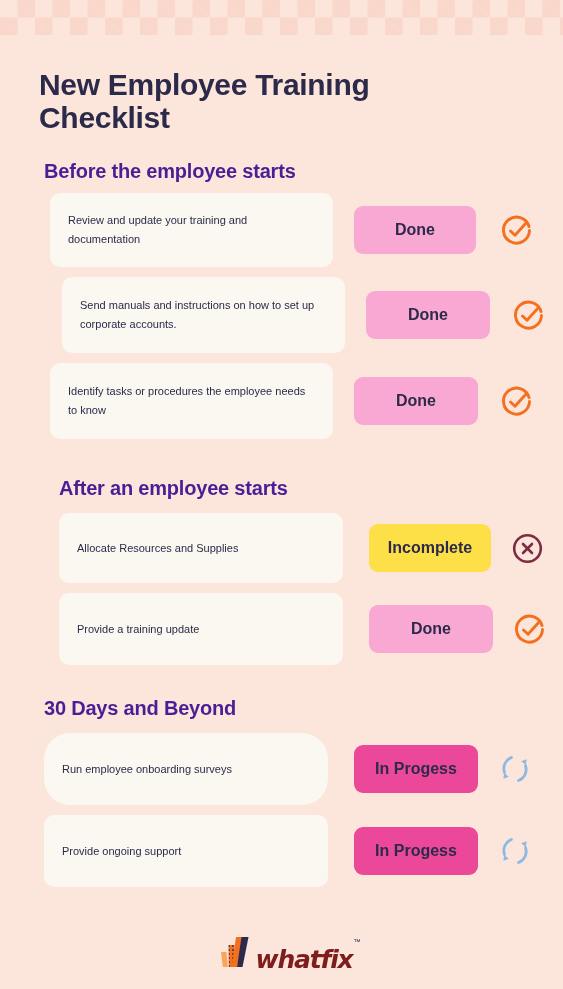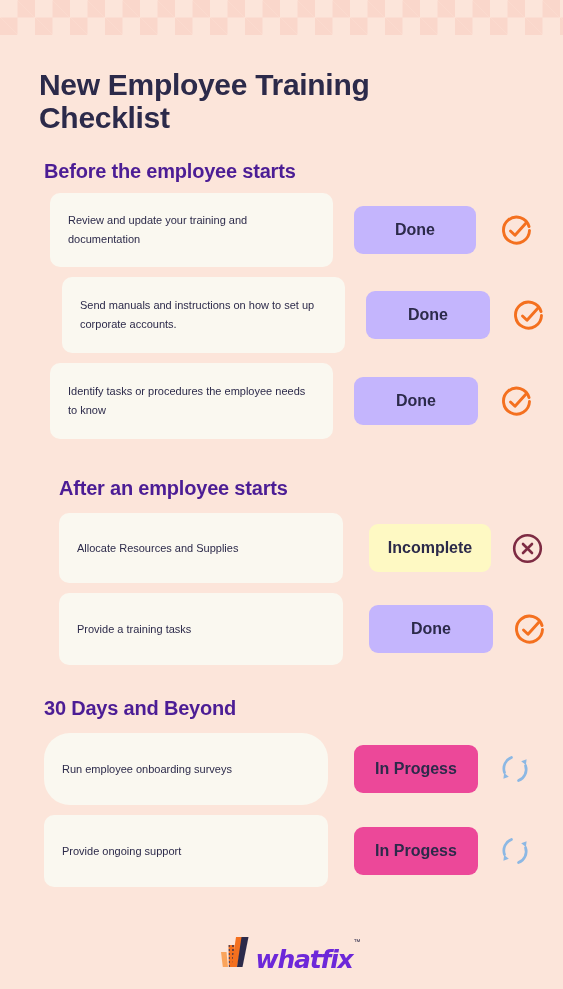--- a/index.html
+++ b/index.html
@@ -98,24 +98,24 @@
     font-weight: 700;
     color: #2C2A4A;
     text-align: center;
     display: flex;
     align-items: center;
     justify-content: center;
     box-sizing: border-box;
     flex: 0 0 auto;
   }
   .badge-done {
-    background: #c4b5fd;
+    background: #f9a8d4;
   }
   .badge-incomplete {
-    background: #fef9c3;
+    background: #fde047;
   }
   .badge-progress {
     background: #ec4899;
   }
 
   .status-icon {
     flex: 0 0 auto;
     display: flex;
     align-items: center;
     justify-content: center;
@@ -130,21 +130,21 @@
     display: flex;
     align-items: center;
     justify-content: center;
   }
   .logo-inner { display: flex; align-items: flex-end; }
   .logo-word {
     font-family: "DejaVu Sans", sans-serif;
     font-style: italic;
     font-weight: 700;
     font-size: 25px;
-    color: #6d28d9;
+    color: #7f1d1d;
     letter-spacing: -1.2px;
     margin-left: -3px;
     line-height: 1;
   }
   .logo-tm {
     font-size: 7px;
     color: #2C2A4A;
     align-self: flex-start;
     margin-top: 2px;
     margin-left: 1px;
@@ -225,21 +225,21 @@
         <div class="status-icon" style="margin-left:21px;width:31px;height:31px;">
           <svg width="31" height="31" viewBox="0 0 31 31" aria-hidden="true">
             <circle cx="15.5" cy="15.5" r="13.3" fill="none" stroke="#7E2B43" stroke-width="2.6"></circle>
             <path d="M11 11 L20 20 M20 11 L11 20" fill="none" stroke="#7E2B43" stroke-width="2.6" stroke-linecap="round"></path>
           </svg>
         </div>
       </div>
 
       <div class="row" style="height:72px;">
         <div class="card" style="height:72px;">
-          <span>Provide a training tasks</span>
+          <span>Provide a training update</span>
         </div>
         <div class="badge badge-done" style="margin-left:26px;width:124px;height:48px;">
           <span>Done</span>
         </div>
         <div class="status-icon" style="margin-left:20px;width:33px;height:33px;">
           <svg width="33" height="33" viewBox="0 0 33 33" aria-hidden="true">
             <path d="M29 12.5 A13 13 0 1 0 29.5 16.5" fill="none" stroke="#F4701F" stroke-width="2.9" stroke-linecap="round"></path>
             <path d="M10.5 17 L15 21.3 L26.5 8.5" fill="none" stroke="#F4701F" stroke-width="2.9" stroke-linecap="round" stroke-linejoin="round"></path>
           </svg>
         </div>

